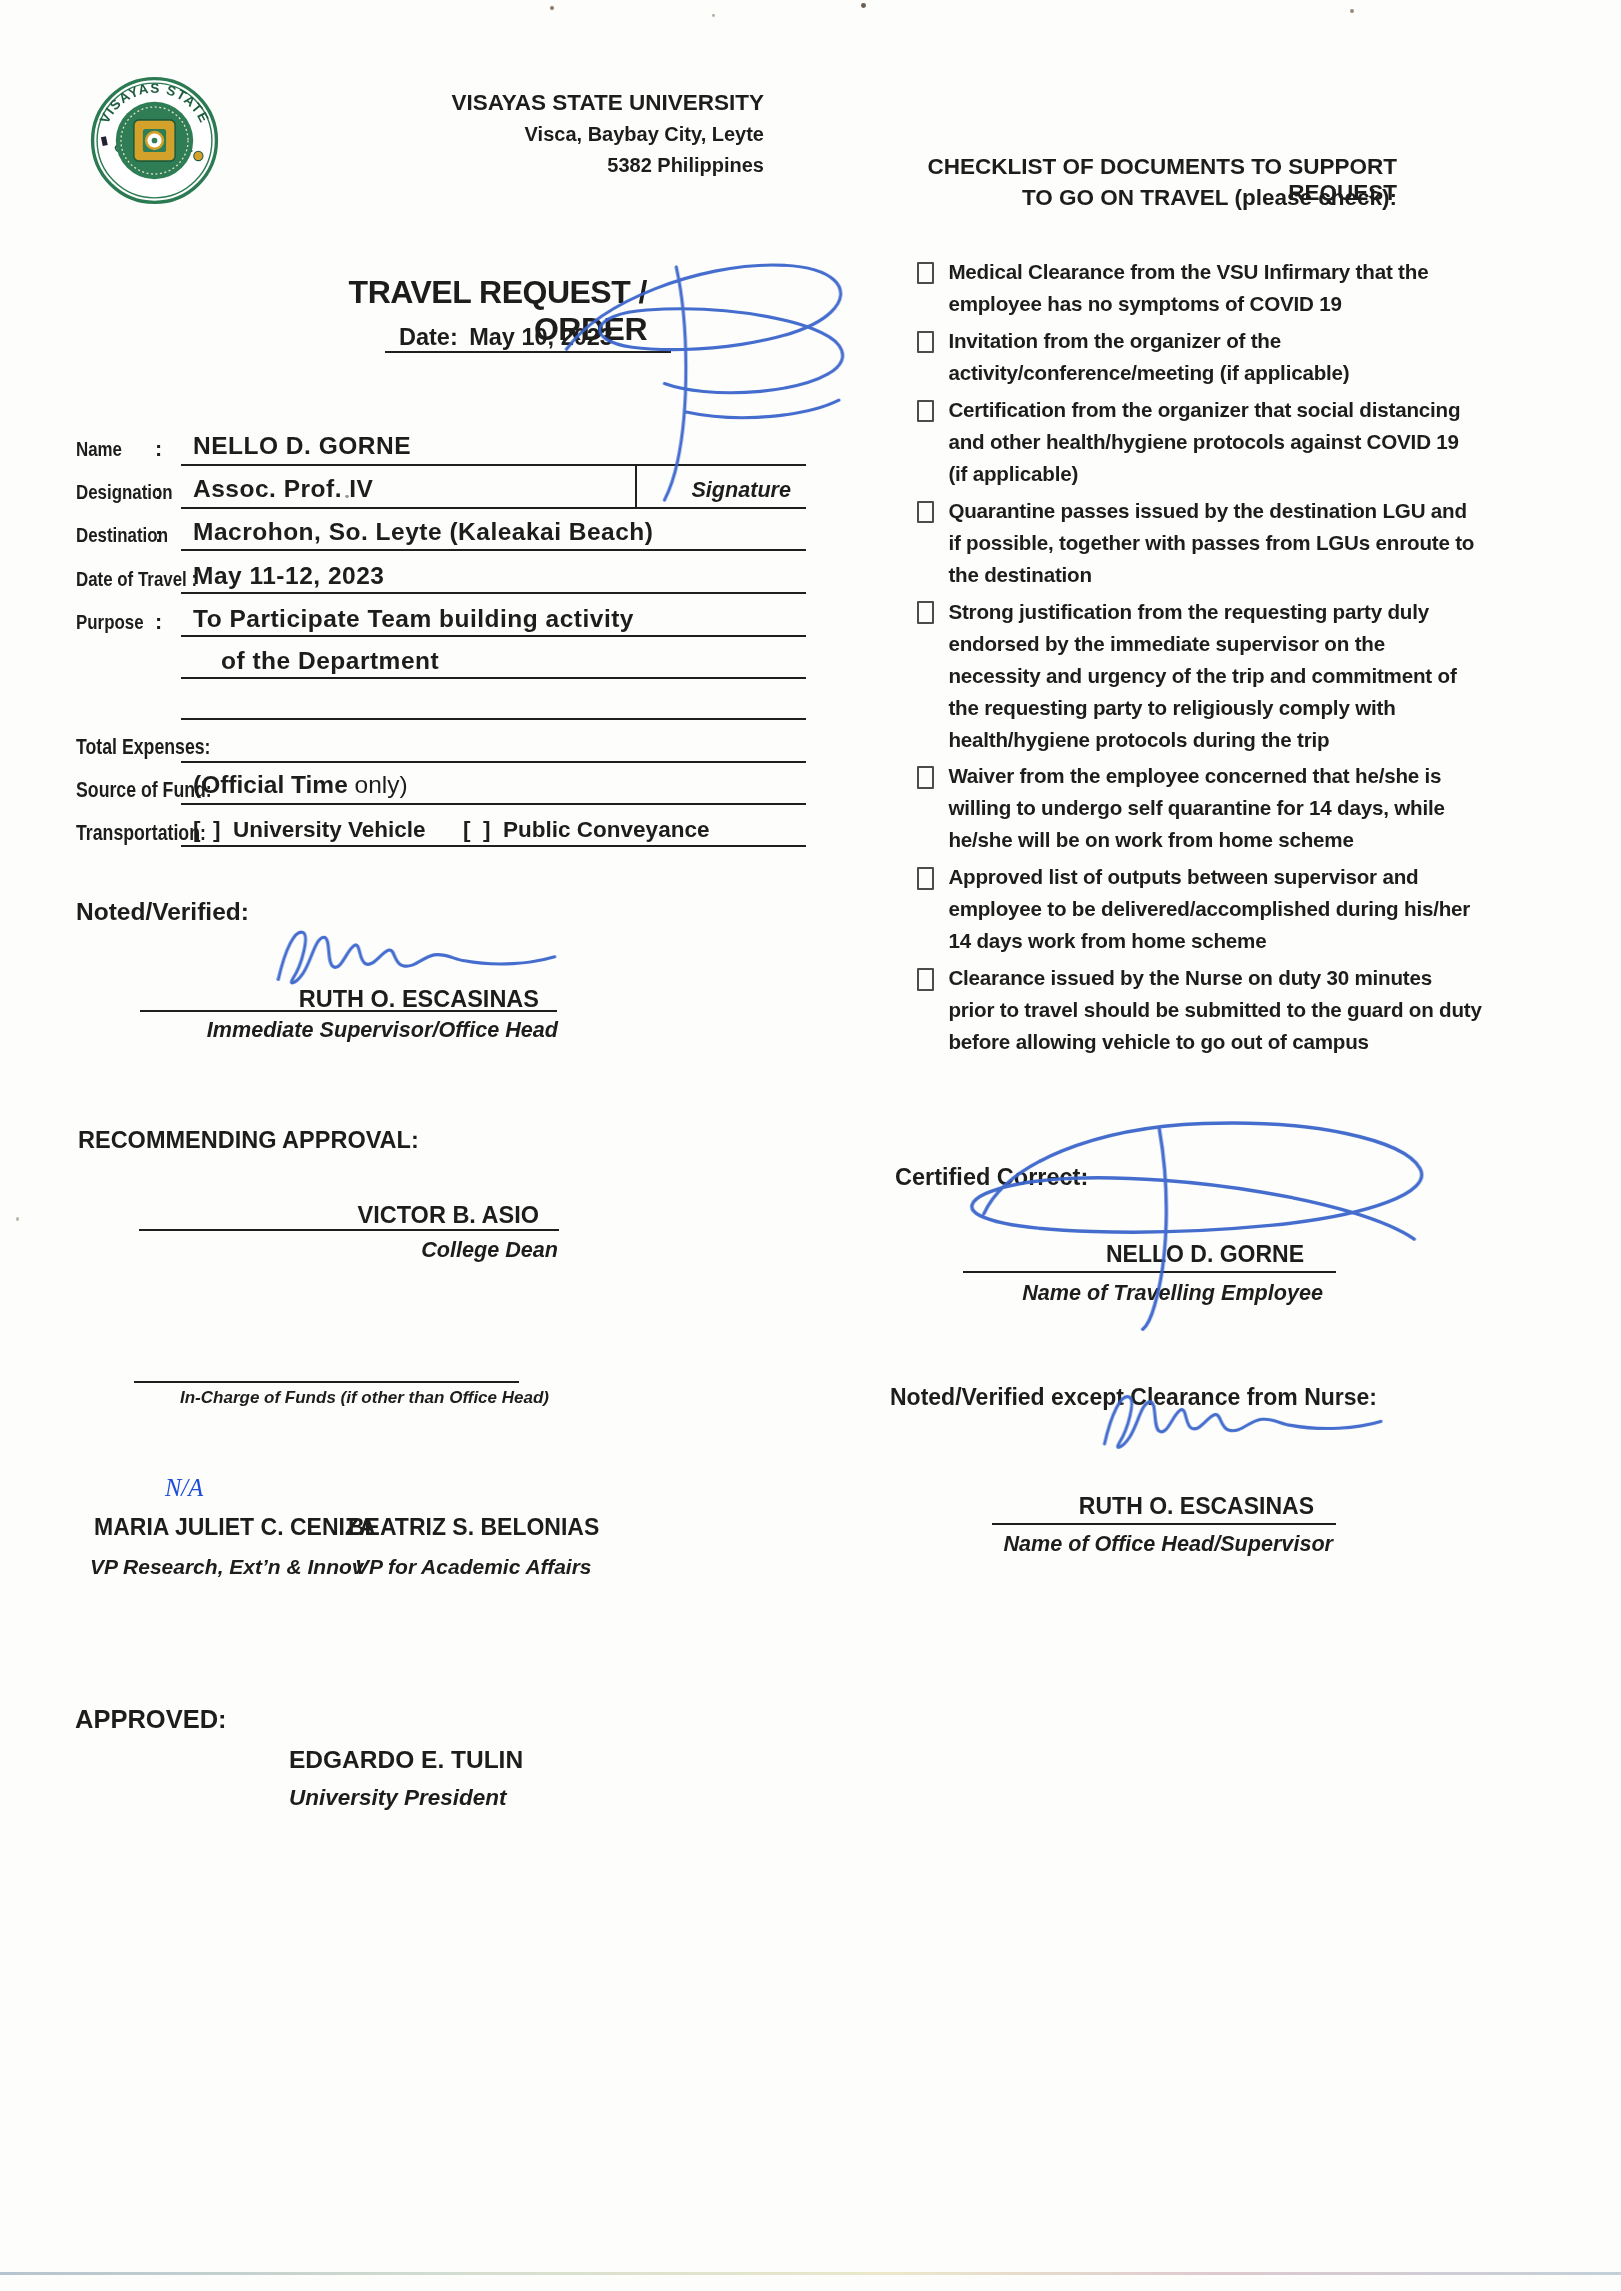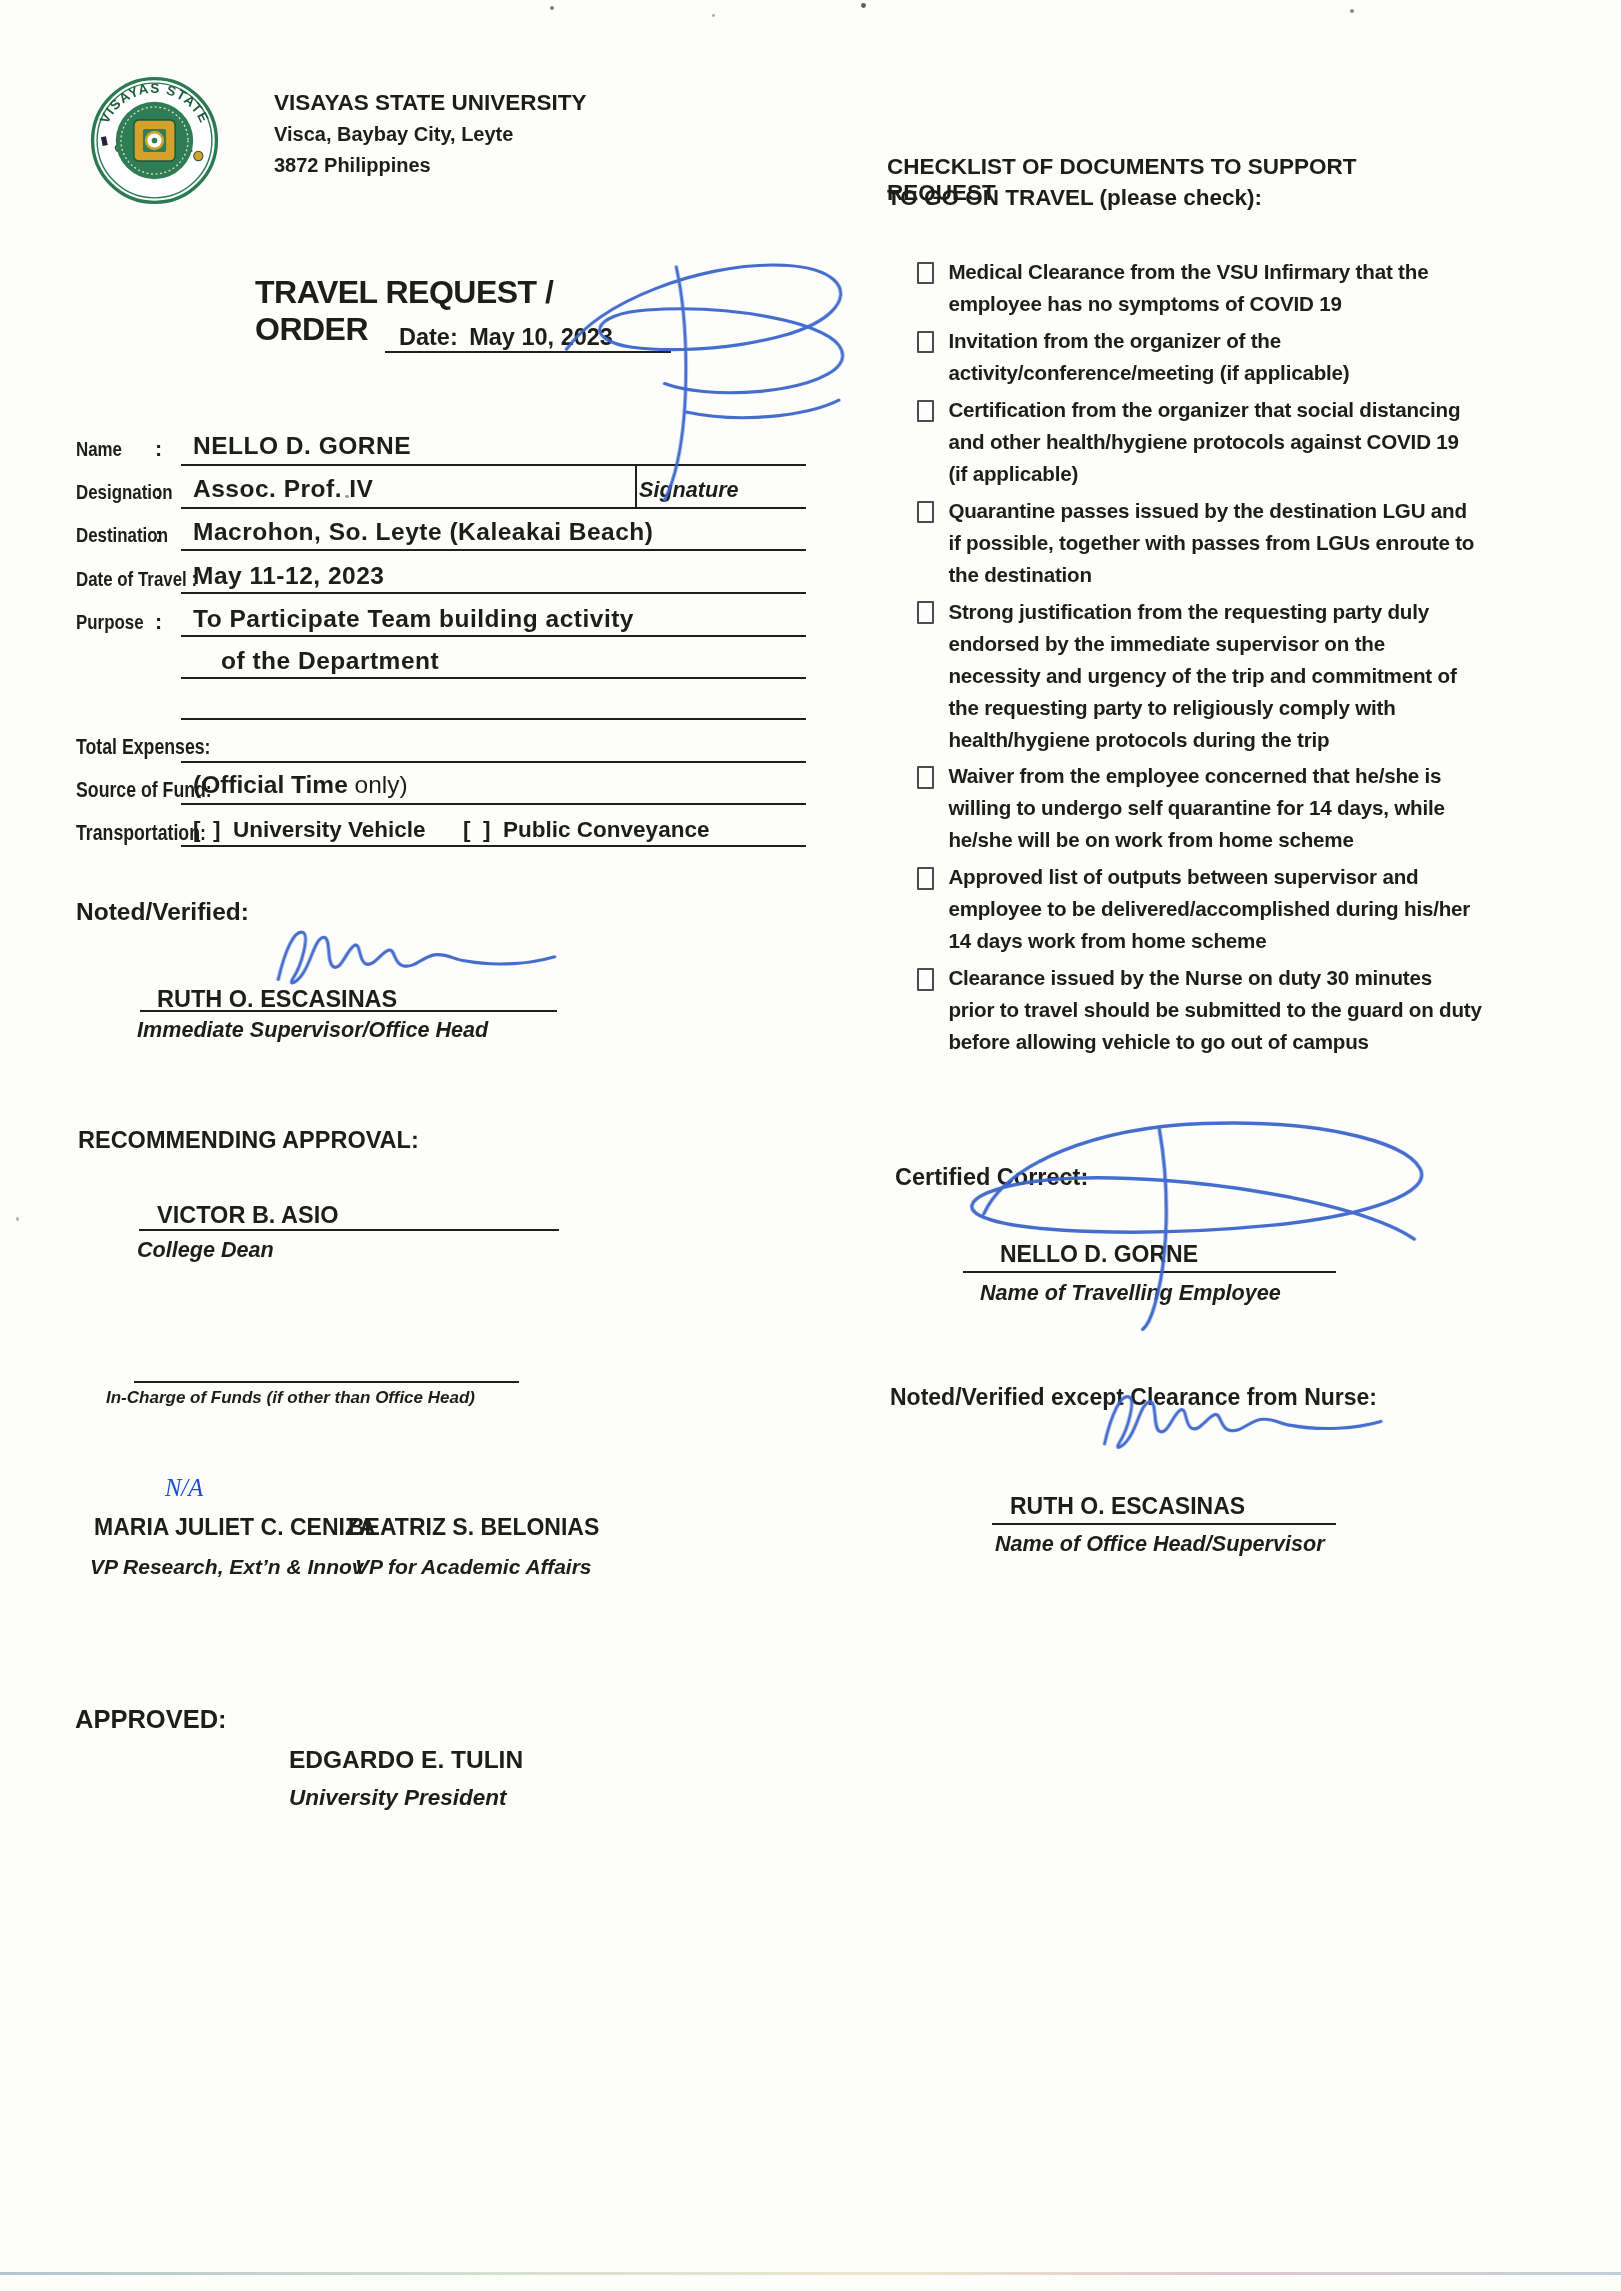--- a/index.html
+++ b/index.html
@@ -5,21 +5,21 @@
   html,body{margin:0;padding:0;background:#e9e9e9;}
   .page{
     position:relative;width:1621px;height:2292px;margin:0 auto;
     background:#fdfdfb;overflow:hidden;
     font-family:"Liberation Sans","DejaVu Sans",sans-serif;
     color:#1d1d1b;
   }
   .abs{position:absolute;}
   .b{font-weight:700;}
   .bi{font-weight:700;font-style:italic;}
-  .ctr{text-align:left;}
+  .ctr{text-align:right;}
   .hline{position:absolute;height:2px;background:#1f1f1d;}
   .vline{position:absolute;width:2px;background:#1f1f1d;}
   .condensed{display:inline-block;transform:scaleX(.82);transform-origin:0 50%;white-space:nowrap;}
   .flabel{font-size:20.6px;font-weight:700;}
   .fvalue{font-size:24.5px;font-weight:700;letter-spacing:0.5px;white-space:nowrap;}
   .fcolon{font-size:21.6px;font-weight:700;}
   .chk-item{display:flex;margin-bottom:4.9px;}
   .cbx{flex:0 0 auto;width:12.7px;height:18.6px;border:2px solid #4c4c4c;border-radius:1px;margin:5.9px 14.7px 0 0;background:transparent;}
   .chk-text{width:534px;font-size:20.6px;font-weight:700;line-height:32px;letter-spacing:-0.2px;}
   .speck{position:absolute;border-radius:50%;}
@@ -48,21 +48,21 @@
     <rect x="34" y="34" width="32" height="32" rx="4" fill="#d4a22a" stroke="#1d5c3e" stroke-width="1.2"></rect>
     <rect x="41" y="41" width="18" height="18" rx="2" fill="#2e7d54"></rect>
     <circle cx="50" cy="50" r="6.5" fill="#ffffff" stroke="#d4a22a" stroke-width="2"></circle>
     <circle cx="50" cy="50" r="2.2" fill="#2e7d54"></circle>
     <circle cx="84" cy="62" r="3.6" fill="#d4a22a" stroke="#1d5c3e" stroke-width=".8"></circle>
     <rect x="9" y="47" width="4" height="7" fill="#223" transform="rotate(-12 11 50)"></rect>
   </svg>
 
   <div class="abs ctr b" style="left:274px;top:90px;width:490px;font-size:22.5px;">VISAYAS STATE UNIVERSITY</div>
   <div class="abs ctr b" style="left:274px;top:123px;width:490px;font-size:20px;font-weight:600;">Visca, Baybay City, Leyte</div>
-  <div class="abs ctr b" style="left:274px;top:154px;width:490px;font-size:20px;font-weight:600;">3872 Philippines</div>
+  <div class="abs ctr b" style="left:274px;top:154px;width:490px;font-size:20px;font-weight:600;">5382 Philippines</div>
 
   <div class="abs ctr b" style="left:255px;top:251px;width:392px;font-size:32px;letter-spacing:-0.5px;margin-top:23px;">TRAVEL REQUEST / ORDER</div>
 
   <div class="abs" style="left:399px;top:324px;">
     <span class="b" style="font-size:23.5px;">Date:</span>
     <span class="b" style="font-size:23.5px;margin-left:7px;">May 10, 2023</span>
   </div>
   <div class="hline" style="left:385px;top:351px;width:286px;"></div>
 
   <div class="abs flabel" style="left:76px;top:437px;"><span class="condensed">Name</span></div>

